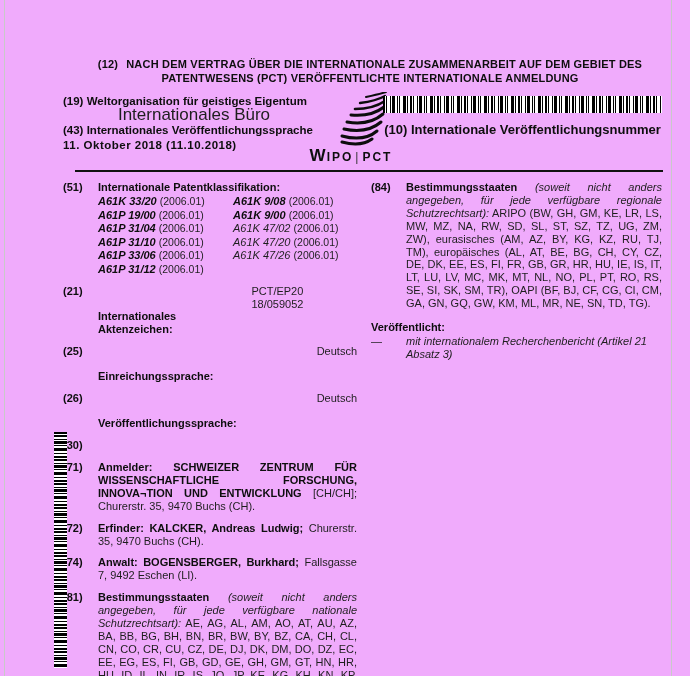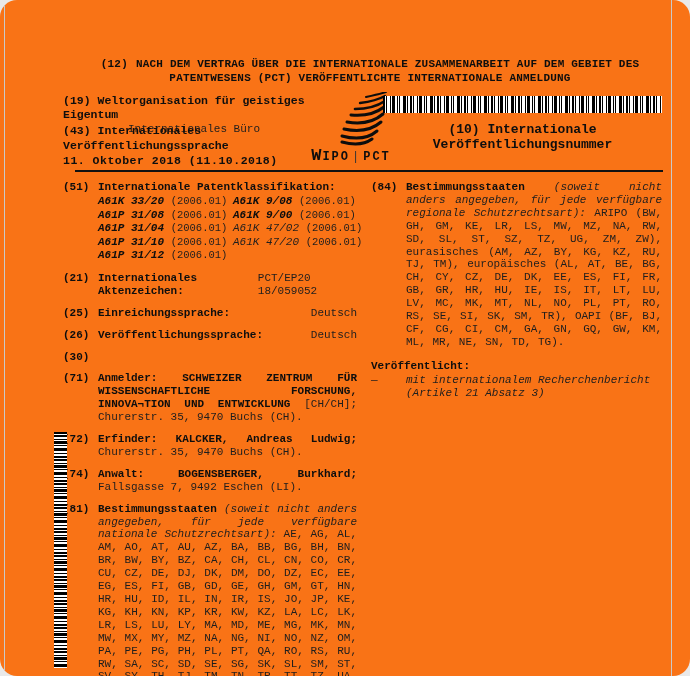--- a/index.html
+++ b/index.html
@@ -1,37 +1,37 @@
 <!DOCTYPE html>
 <html><head>
 <meta charset="utf-8">
 <style>
   html,body{margin:0;padding:0;background:#e9e9e9;}
   .page{
-    position:relative;width:690px;height:676px;background:#f97316;
-    font-family:Liberation Mono, monospace;
-    color:#1e1e1e;overflow:hidden;border-radius:17px;
+    position:relative;width:690px;height:676px;background:#f0abfc;
+    font-family:Liberation Sans, sans-serif;
+    color:#1e1e1e;overflow:hidden;
   }
   .edge{position:absolute;top:0;bottom:0;width:1px;background:#c9c9c9;}
   .edge.left{left:4px;}
   .edge.right{left:671px;}
-  .b{font-weight:bold;color:#0e0e0e;}
+  .b{font-weight:bold;color:#0e0e0e;margin-top:25px;}
   .it{font-style:italic;}
   .bi{font-style:italic;font-weight:bold;color:#0e0e0e;}
 
   
   .pct-heading{
     position:absolute;left:90px;top:57px;width:560px;
     text-align:center;font-weight:bold;font-size:11px;line-height:14px;
     letter-spacing:.2px;color:#0e0e0e;
   }
   .pct-heading .hnum{margin-right:8px;}
   .org-block{position:absolute;left:63px;top:94px;width:262px;font-size:11.5px;line-height:14px;}
   .org-line1{font-weight:bold;color:#0e0e0e;}
-  .org-line2{text-align:center;font-size:11px;}
+  .org-line2{text-align:center;font-size:17px;}
   .pubdate-block{position:absolute;left:63px;top:123px;width:262px;font-size:11.5px;line-height:15px;font-weight:bold;color:#0e0e0e;}
   .pubdate-value{text-align:left;letter-spacing:.5px;}
 
   .wipo-logo{position:absolute;left:303px;top:92px;width:96px;height:74px;text-align:center;}
   .wipo-logo svg{display:block;margin:0 auto;}
   .wipo-text{font-size:12px;font-weight:bold;color:#0e0e0e;letter-spacing:2px;white-space:nowrap;}
   .wipo-text .big{font-size:17px;letter-spacing:1px;}
   .wipo-text .sep{font-weight:normal;color:#333;padding:0 2px;}
 
   .pubnum-block{position:absolute;left:383px;top:96px;width:279px;text-align:center;}
@@ -141,30 +141,34 @@
     <div class="sec">
       <span class="num">(51)</span>
       <div class="body">
         <span class="b">Internationale Patentklassifikation:</span>
         <div class="ipc-grid">
           <div class="ipc-row">
             <span class="ipc-cell"><span class="bi">A61K 33/20</span> <span class="ipc-year">(2006.01)</span></span>
             <span class="ipc-cell c2"><span class="bi">A61K 9/08</span> <span class="ipc-year">(2006.01)</span></span>
           </div>
           <div class="ipc-row">
-            <span class="ipc-cell"><span class="bi">A61P 31/08</span> <span class="ipc-year">(2006.01)</span></span>
+            <span class="ipc-cell"><span class="bi">A61P 19/00</span> <span class="ipc-year">(2006.01)</span></span>
             <span class="ipc-cell c2"><span class="bi">A61K 9/00</span> <span class="ipc-year">(2006.01)</span></span>
           </div>
           <div class="ipc-row">
             <span class="ipc-cell"><span class="bi">A61P 31/04</span> <span class="ipc-year">(2006.01)</span></span>
             <span class="ipc-cell c2"><span class="it">A61K 47/02</span> <span class="ipc-year">(2006.01)</span></span>
           </div>
           <div class="ipc-row">
             <span class="ipc-cell"><span class="bi">A61P 31/10</span> <span class="ipc-year">(2006.01)</span></span>
             <span class="ipc-cell c2"><span class="it">A61K 47/20</span> <span class="ipc-year">(2006.01)</span></span>
+          </div>
+          <div class="ipc-row">
+            <span class="ipc-cell"><span class="bi">A61P 33/06</span> <span class="ipc-year">(2006.01)</span></span>
+            <span class="ipc-cell c2"><span class="it">A61K 47/26</span> <span class="ipc-year">(2006.01)</span></span>
           </div>
           <div class="ipc-row">
             <span class="ipc-cell"><span class="bi">A61P 31/12</span> <span class="ipc-year">(2006.01)</span></span>
             <span class="ipc-cell c2"></span>
           </div>
         </div>
       </div>
     </div>
 
     <div class="sec">

